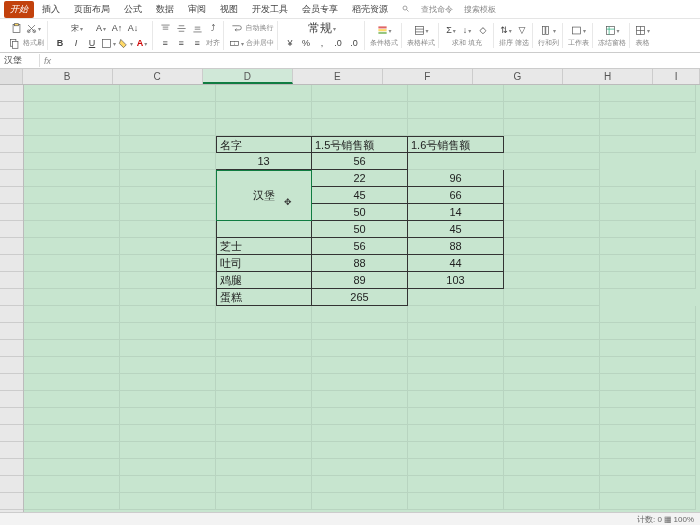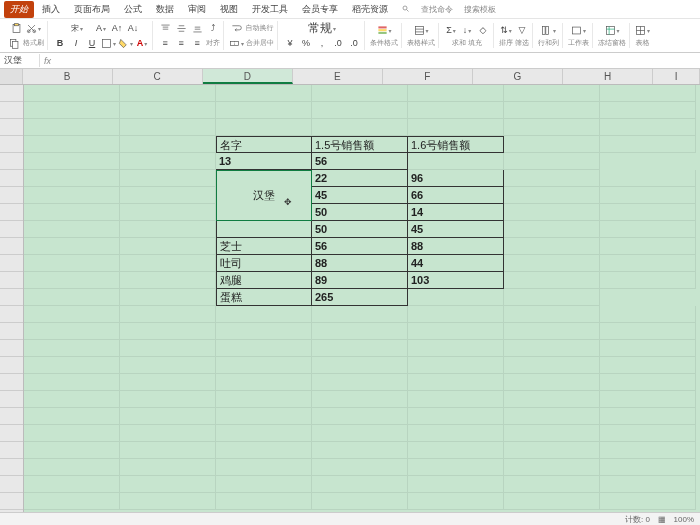--- a/index.html
+++ b/index.html
@@ -29,33 +29,33 @@
   .gridwrap { position:relative; height: calc(525px - 18px - 34px - 16px - 14px); overflow:hidden; background:#c7e5cf;}
   .colhdrs { position:absolute; top:0; left:0; right:0; height:16px; display:flex; background:#e8e8e8; border-bottom:1px solid #bbb;}
   .corner { width:24px; border-right:1px solid #ccc; background:#e0e0e0;}
   .ch { width:96px; text-align:center; font-size:10px; color:#555; border-right:1px solid #ccc; line-height:16px;}
   .ch.sel { background:#d0e8d8; border-bottom:2px solid #107c41;}
   .rowhdrs { position:absolute; top:16px; left:0; width:24px; bottom:0; background:#e8e8e8; border-right:1px solid #bbb;}
   .rh { height:17px; border-bottom:1px solid #ccc;}
   .cells { position:absolute; top:16px; left:24px; right:0; bottom:0;}
   .row { display:flex; height:17px; }
   .cell { width:96px; height:17px; border-right:1px solid #b8d4c0; border-bottom:1px solid #b8d4c0; background:#c7e5cf; padding:0 3px; line-height:16px; font-size:11px; color:#222; overflow:hidden; white-space:nowrap;}
-  .cell.r { text-align:left;font-weight:bold; }
+  .cell.r { text-align:center; }
   
   
   .tblcell { background:#c7e5cf; border-right:1px solid #333 !important; border-bottom:1px solid #333 !important; }
   .tbl-top { border-top:1px solid #333 !important; }
   .tbl-left { border-left:1px solid #333 !important; }
   
   
   .merged { position:absolute; left:192px; top:85px; width:96px; height:51px; background:#c7e5cf; border:1.5px solid #107c41; display:flex; align-items:center; justify-content:center; font-size:11px; color:#222; z-index:5;}
   .cursor-plus { position:absolute; left:260px; top:112px; font-size:9px; color:#333; z-index:6;}
   
   
-  .status { height:14px; border-top:1px solid #ccc; background:#f3f3f3; display:flex; align-items:center; justify-content:flex-end; padding:0 6px; font-size:8px; color:#666; gap:8px;}
+  .status { height:14px; border-top:1px solid #ccc; background:#f3f3f3; display:flex; align-items:center; justify-content:flex-end; padding:0 6px; font-size:8px; color:#666; gap:2px;}
 </style>
 </head>
 <body>
 
 <div class="ribbon">
   <div class="tabs">
     <span class="tab active">开始</span>
     <span class="tab">插入</span>
     <span class="tab">页面布局</span>
     <span class="tab">公式</span>

